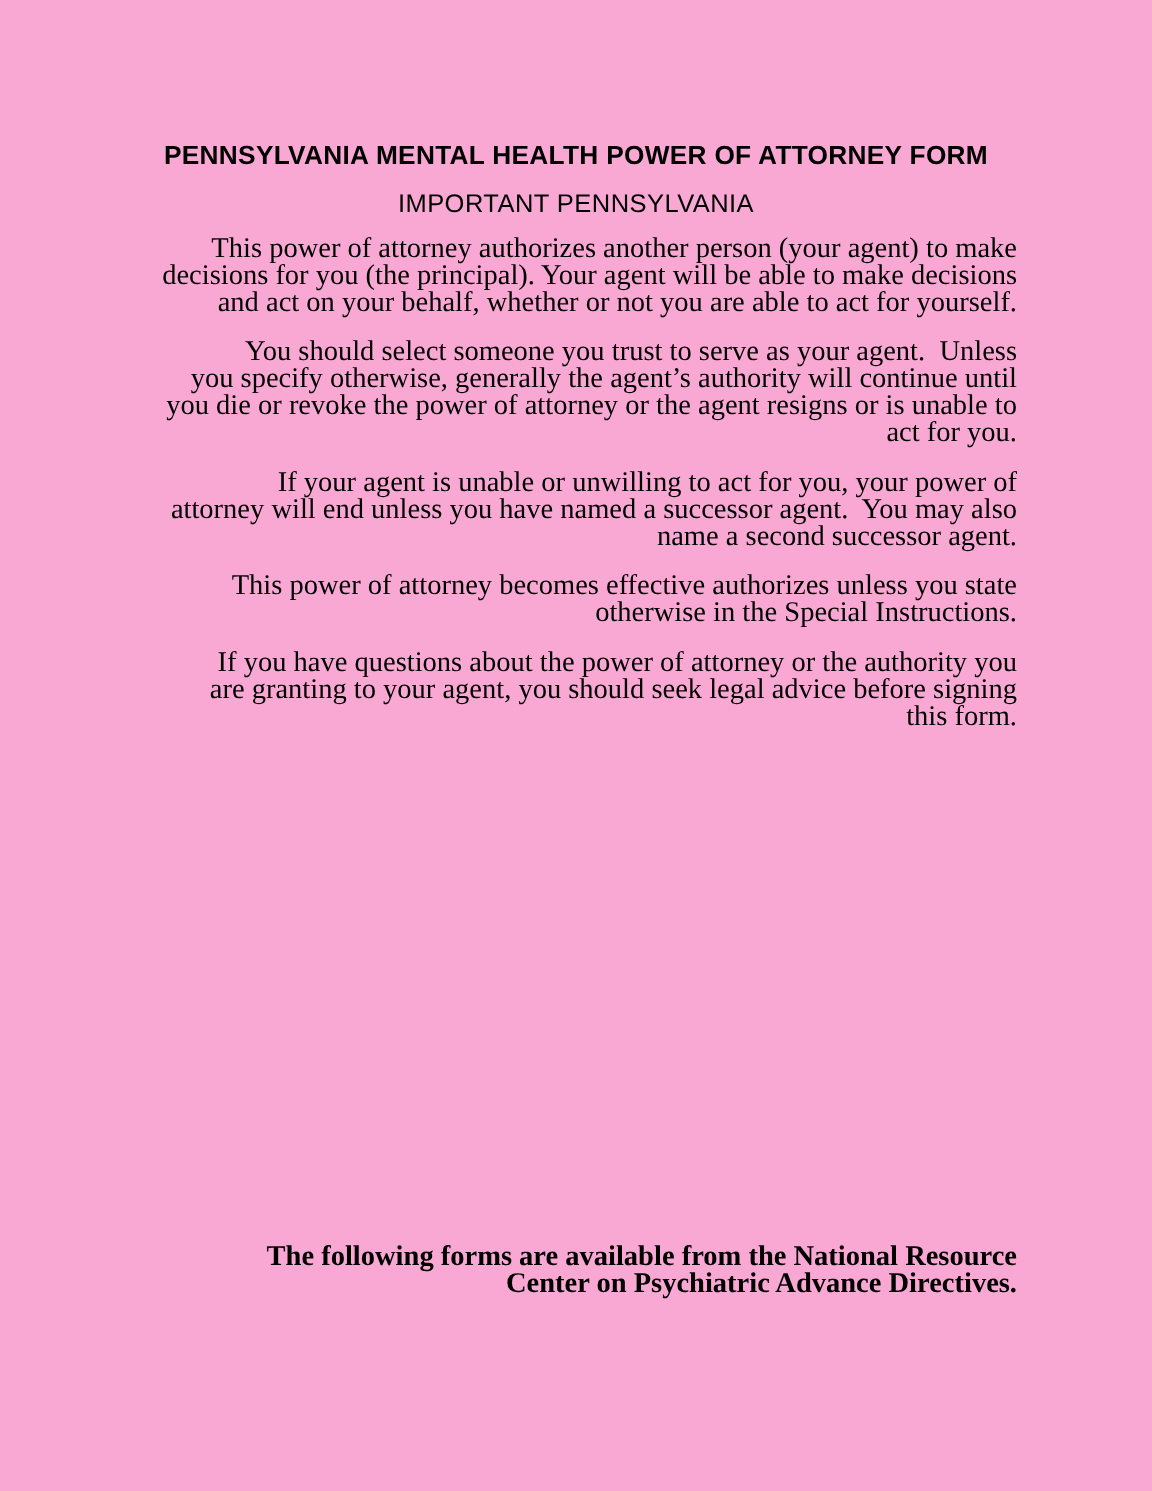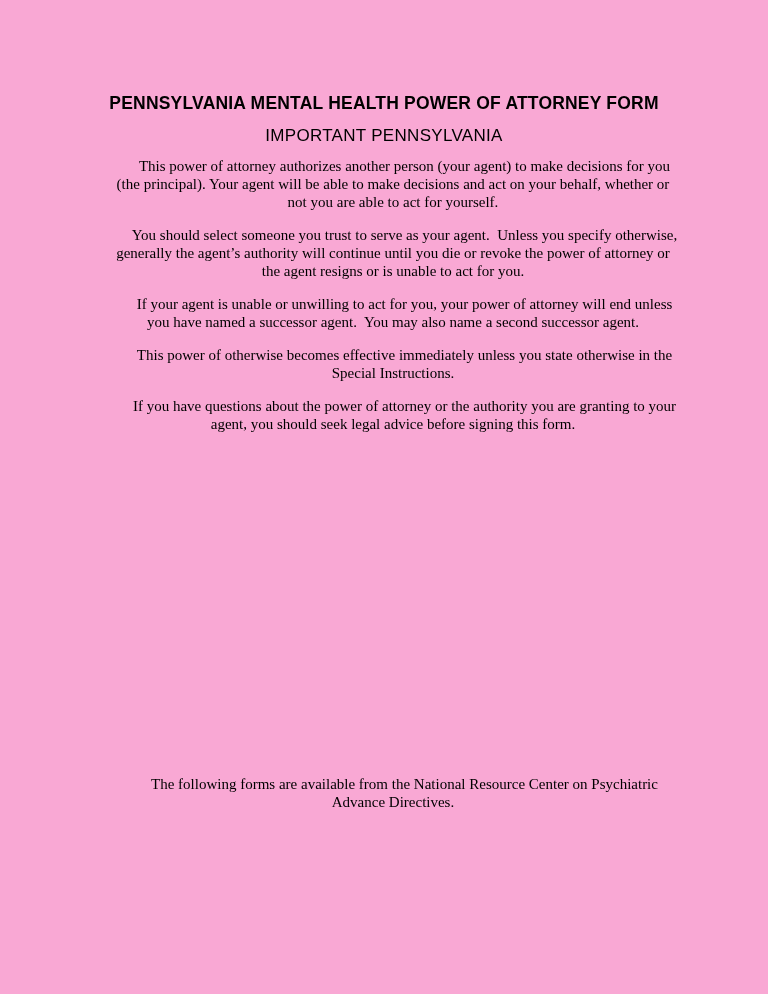--- a/index.html
+++ b/index.html
@@ -38,40 +38,41 @@
     font-size: 17px;
     line-height: 20px;
     letter-spacing: 0.3px;
     text-align: center;
   }
   .doc-body {
     margin-top: 11px;
   }
   .para {
     margin: 0 0 15px 18px;
-    font-size: 15px;
+    font-size: 19px;
     line-height: 18px;
     text-indent: 23px;
-    text-align: center;
+    text-align: right;
     white-space: pre-wrap;
   }
   .para.closing {
     margin-top: 342px;
     margin-bottom: 0;
+    font-weight: bold;
   }
 </style>
 </head>
 <body>
 
 <div class="page">
   <div class="content">
     <h1 class="doc-title">PENNSYLVANIA MENTAL HEALTH POWER OF ATTORNEY FORM</h1>
     <h2 class="doc-subtitle">IMPORTANT PENNSYLVANIA</h2>
     <div class="doc-body">
       <p class="para">This power of attorney authorizes another person (your agent) to make decisions for you (the principal). Your agent will be able to make decisions and act on your behalf, whether or not you are able to act for yourself.</p>
       <p class="para">You should select someone you trust to serve as your agent.  Unless you specify otherwise, generally the agent’s authority will continue until you die or revoke the power of attorney or the agent resigns or is unable to act for you.</p>
       <p class="para">If your agent is unable or unwilling to act for you, your power of attorney will end unless you have named a successor agent.  You may also name a second successor agent.</p>
-      <p class="para">This power of otherwise becomes effective immediately unless you state otherwise in the Special Instructions.</p>
+      <p class="para">This power of attorney becomes effective authorizes unless you state otherwise in the Special Instructions.</p>
       <p class="para">If you have questions about the power of attorney or the authority you are granting to your agent, you should seek legal advice before signing this form.</p>
       <p class="para closing">The following forms are available from the National Resource Center on Psychiatric Advance Directives.</p>
     </div>
   </div>
 </div>
 
 </body></html>

